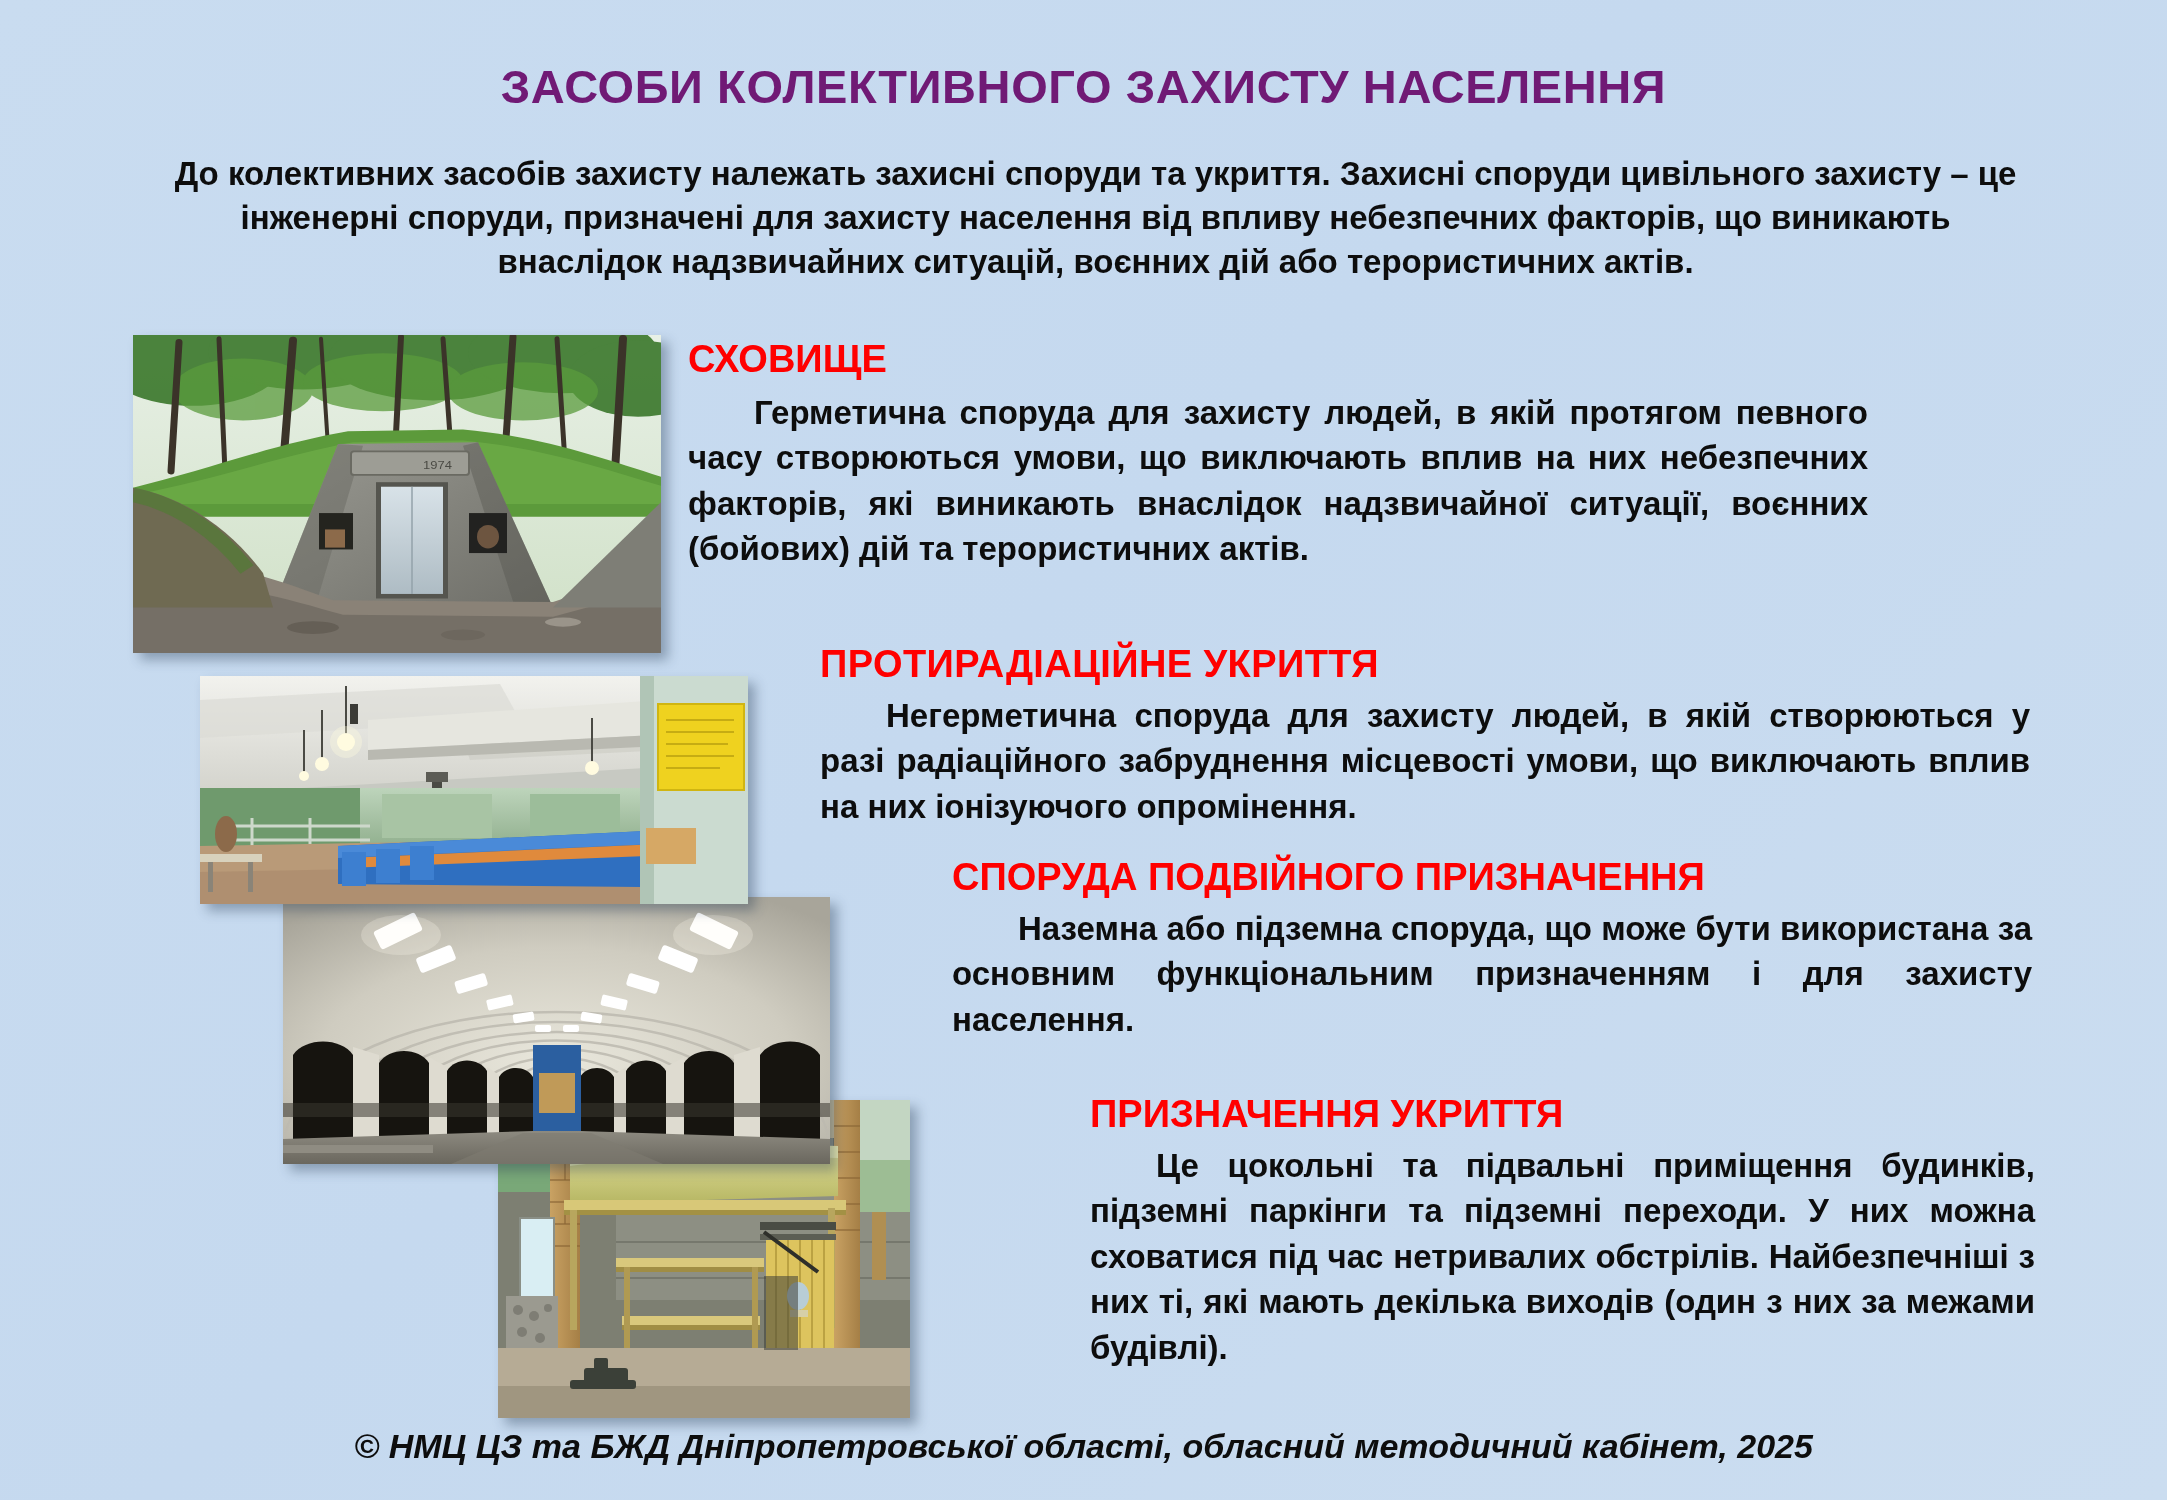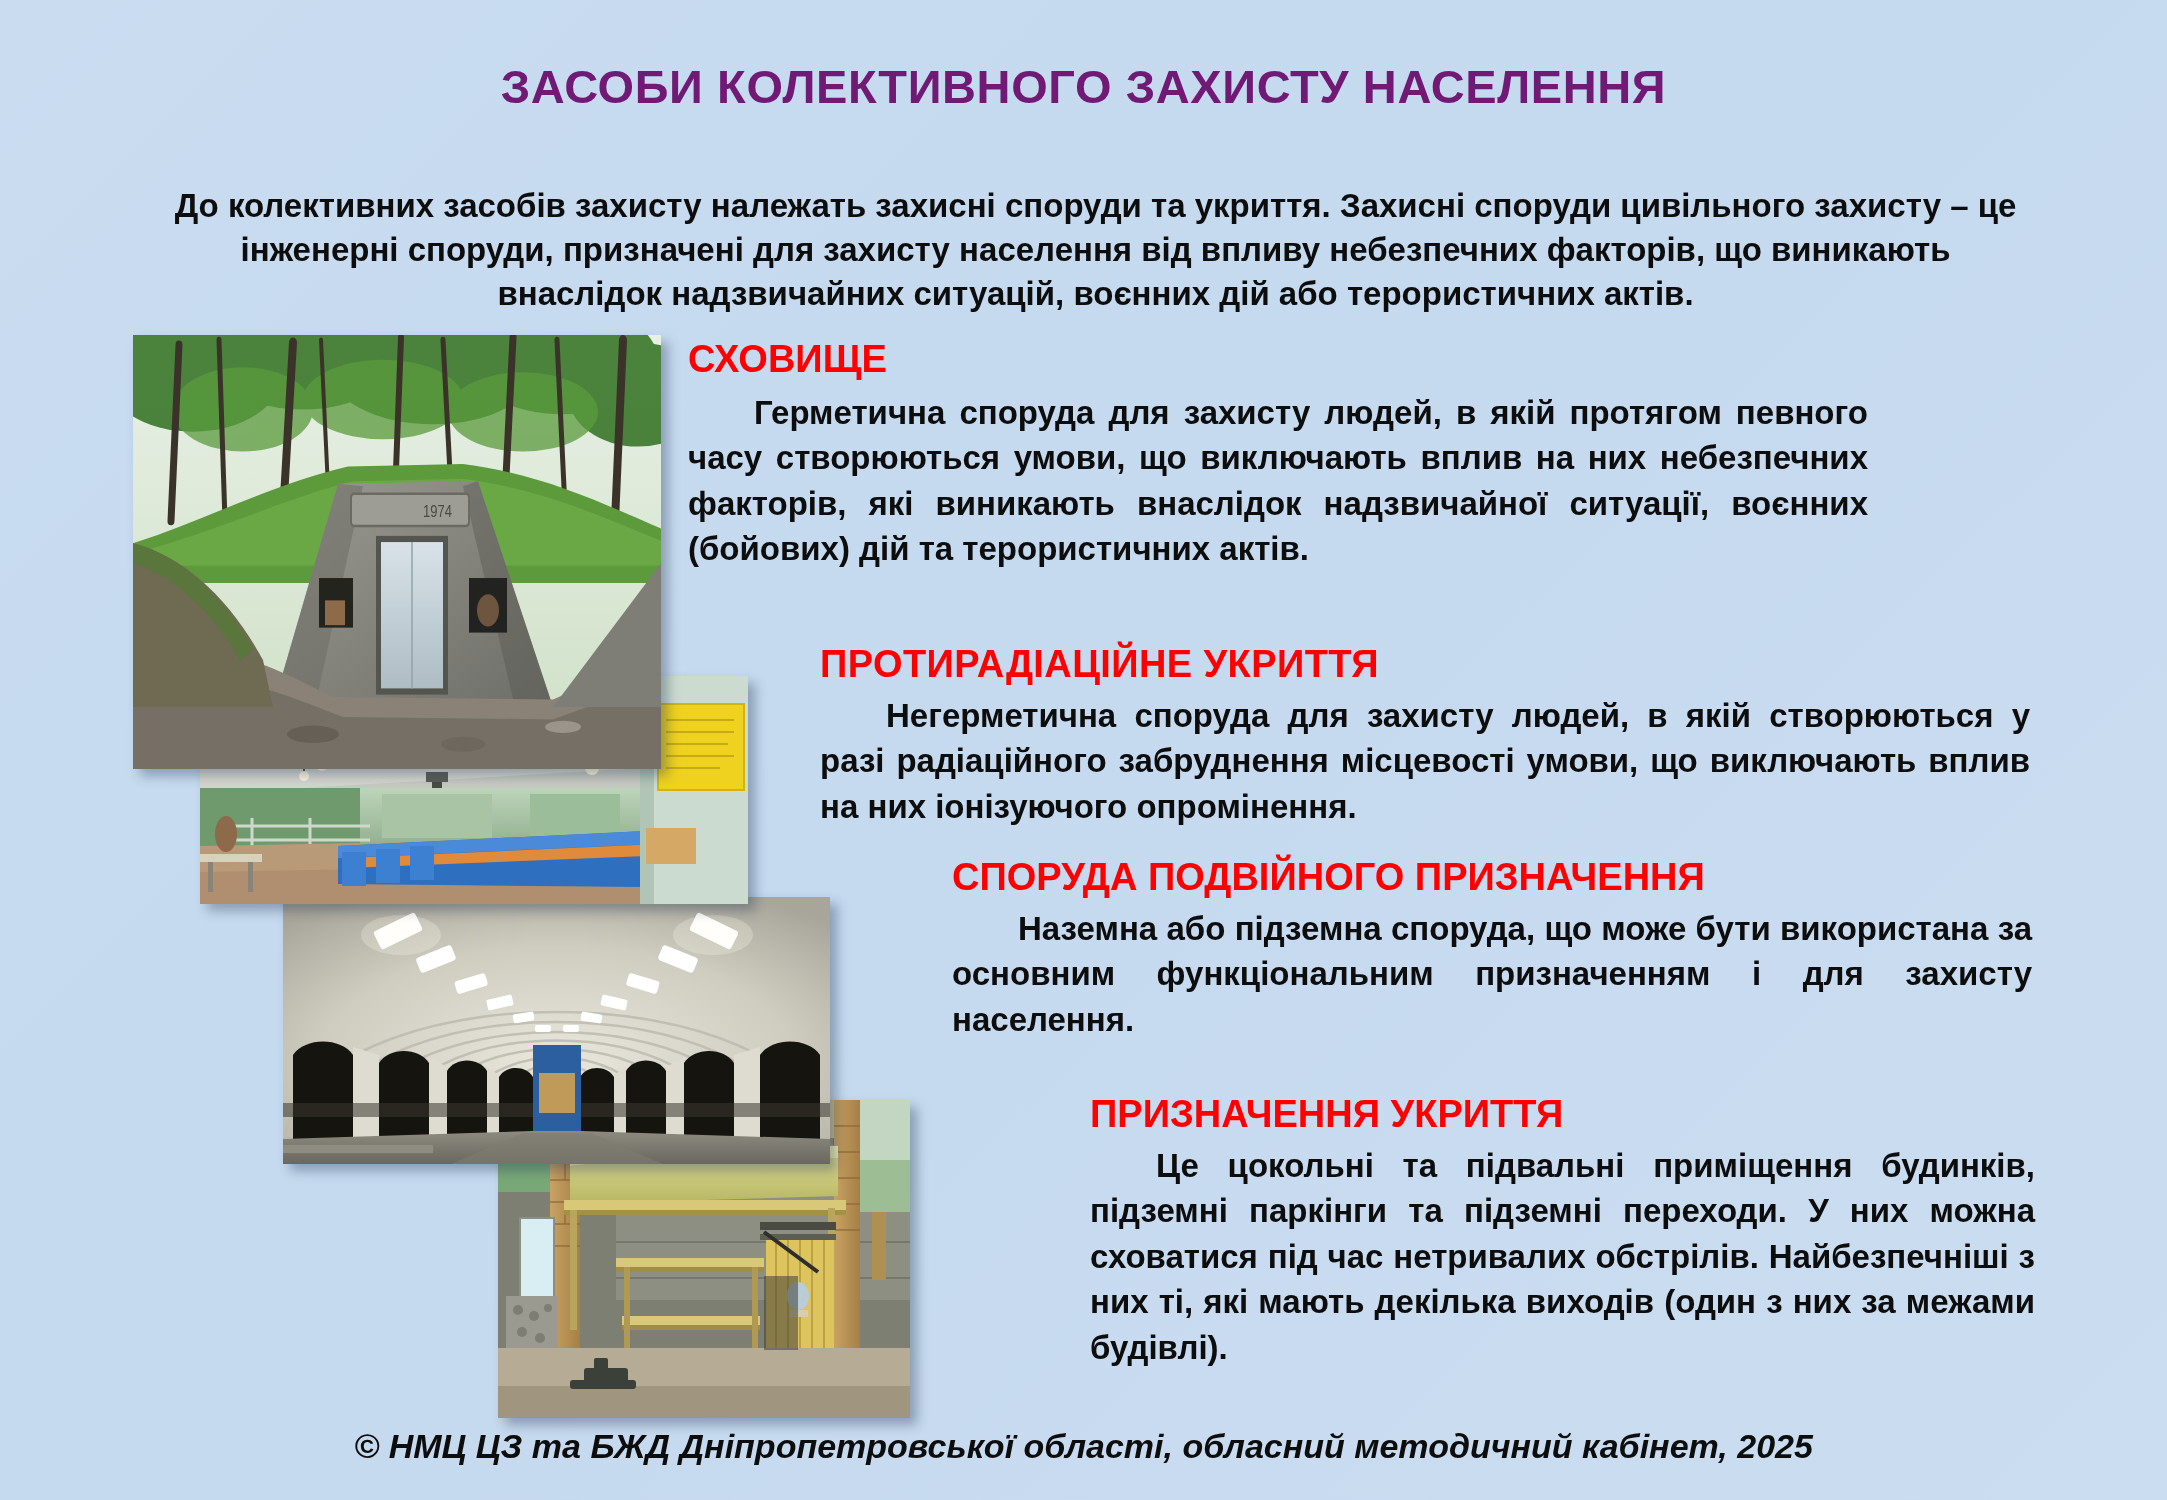--- a/index.html
+++ b/index.html
@@ -38,31 +38,30 @@
   .intro {
     position: absolute;
     top: 152px;
     left: 168px;
     width: 1855px;
     text-align: center;
     color: #0d0d0d;
     font-size: 33px;
     font-weight: bold;
     line-height: 1.34;
-    margin-top: 32px;
   }
 
   
   .photo {
     position: absolute;
     box-shadow: 7px 7px 11px rgba(40,60,85,0.38);
     overflow: hidden;
     background: #888;
   }
-  .photo-bunker  { left: 133px; top: 335px;  width: 528px; height: 434px; z-index: 4; }
+  .photo-bunker  { left: 133px; top: 335px;  width: 528px; height: 318px; z-index: 4; }
   .photo-shelter { left: 200px; top: 676px;  width: 548px; height: 228px; z-index: 3; }
   .photo-metro   { left: 283px; top: 897px;  width: 547px; height: 267px; z-index: 2; }
   .photo-basement{ left: 498px; top: 1100px; width: 412px; height: 318px; z-index: 1; }
 
   .ph-svg { display: block; width: 100%; height: 100%; }
 
   
   .section { position: absolute; }
 
   .sec-head {

